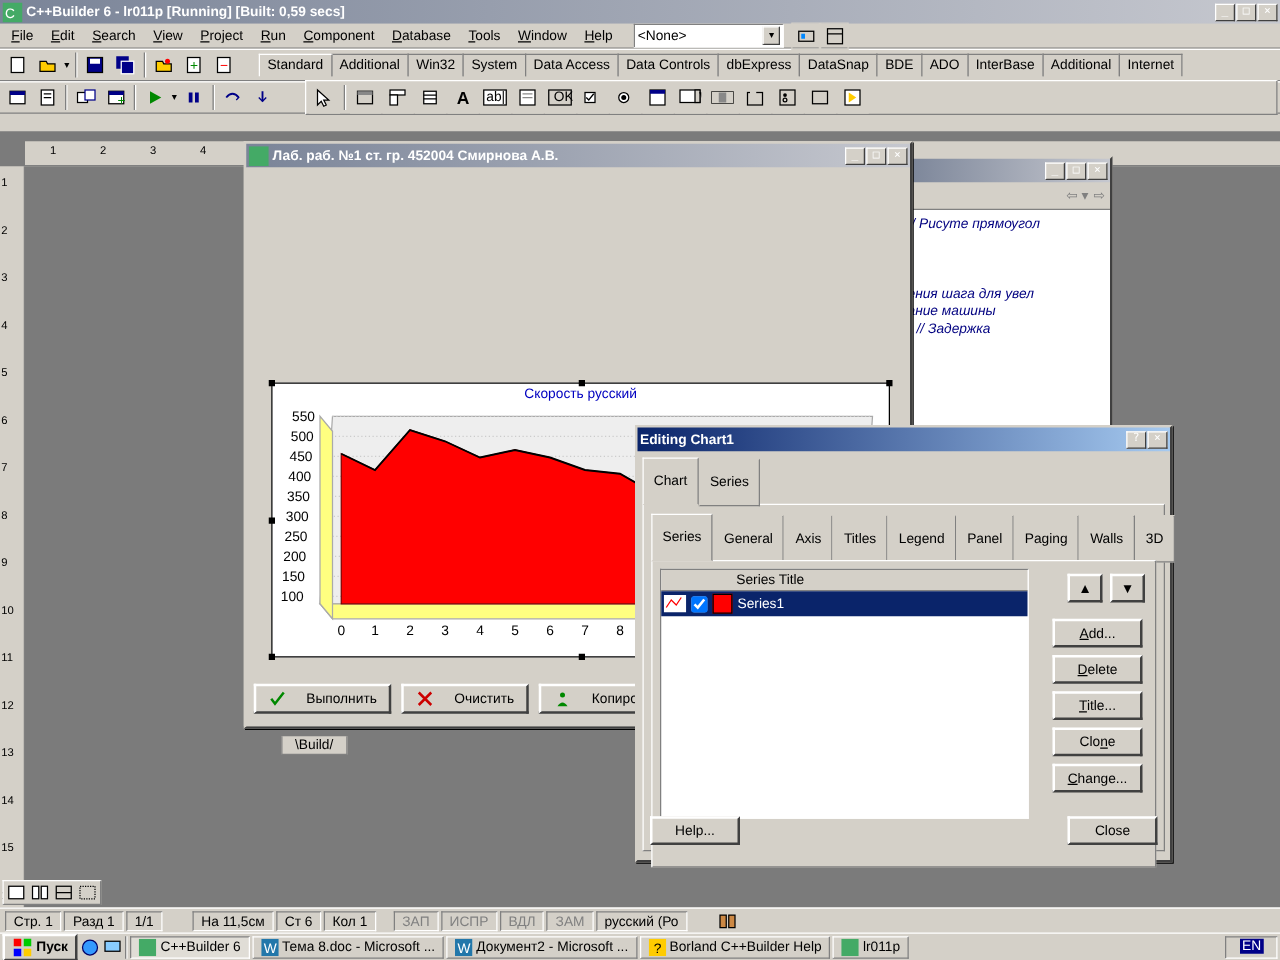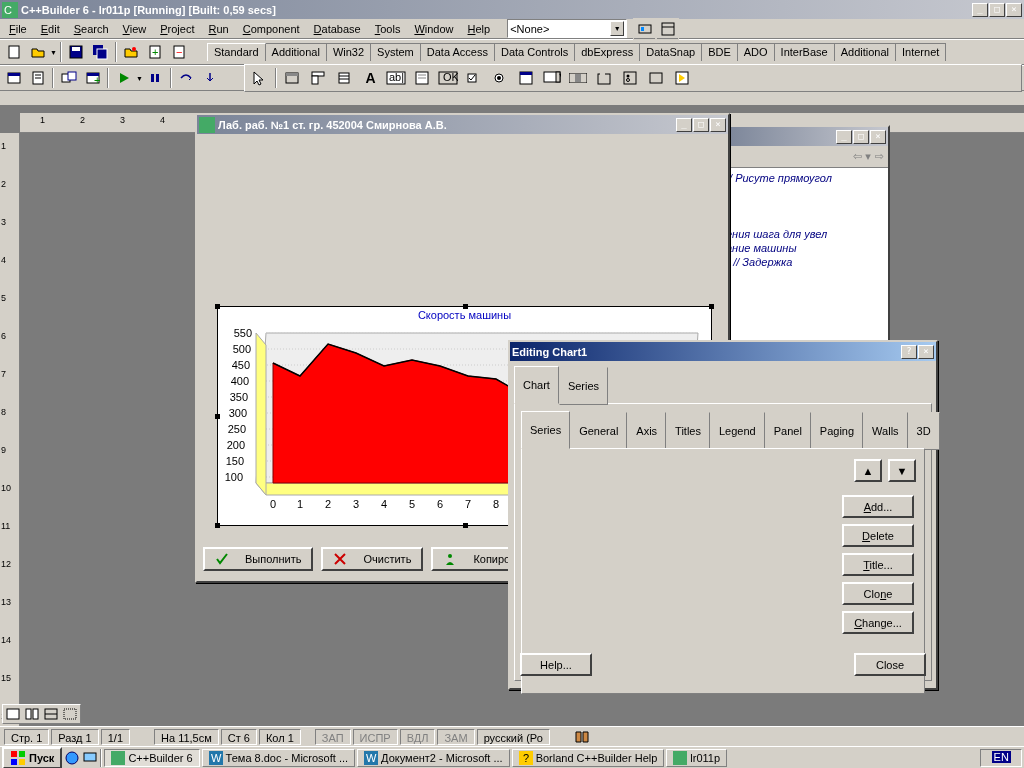--- a/index.html
+++ b/index.html
@@ -420,21 +420,21 @@
 
         <div class="handle" style="left:-3px;top:-3px"></div>
           <div class="handle" style="right:-3px;top:-3px"></div>
         <div class="handle" style="left:-3px;bottom:-3px"></div>
           <div class="handle" style="right:-3px;bottom:-3px"></div>
         <div class="handle" style="left:50%;top:-3px;margin-left:-2px"></div>
           <div class="handle" style="left:50%;bottom:-3px;margin-left:-2px"></div>
         <div class="handle" style="top:50%;left:-3px;margin-top:-2px"></div>
           <div class="handle" style="top:50%;right:-3px;margin-top:-2px"></div>
 
-        <div class="chart-title">Скорость машины</div>
+        <div class="chart-title">Скорость русский</div>
         <svg width="495" height="200" style="position:absolute;left:0;top:16px">
 
           <polygon points="48,10 480,10 470,160 38,160" fill="#eeeeee" stroke="#aaa"></polygon>
 
           <g stroke="#ccc" stroke-dasharray="1,2">
             <line x1="48" y1="10" x2="480" y2="10"></line>
               <line x1="47" y1="26" x2="479" y2="26"></line>
             <line x1="46" y1="42" x2="478" y2="42"></line>
               <line x1="45" y1="58" x2="477" y2="58"></line>
             <line x1="44" y1="74" x2="476" y2="74"></line>
@@ -502,20 +502,23 @@
           <svg width="14" height="14">
               <circle cx="7" cy="4" r="2" fill="#080"></circle>
               <path d="M3 13q4-6 8 0" fill="#080"></path>
             </svg>
           <span>Копировать</span>
         </button>
       </div>
     </div>
   </div>
 
+  <div class="tab-bottom" style="left:225px; top:484px; position:absolute">
+    <span class="tab-bottom-item">\<span>Build</span>/</span>
+  </div>
 
   <div class="dialog" style="left:508px; top:235px; width:430px; height:350px;">
     <div class="titlebar titlebar-active">
       <span class="title">Editing Chart1</span>
       <div class="win-controls">
         <div class="win-btn">?</div>
         <div class="win-btn">×</div>
       </div>
     </div>
     <div class="dialog-body">
@@ -532,20 +535,35 @@
           <div class="tab inactive">Axis</div>
           <div class="tab inactive">Titles</div>
           <div class="tab inactive">Legend</div>
           <div class="tab inactive">Panel</div>
           <div class="tab inactive">Paging</div>
           <div class="tab inactive">Walls</div>
           <div class="tab inactive">3D</div>
         </div>
         <div class="tab-panel" style="height:246px;position:relative">
 
+          <div class="series-list" style="width:295px;height:200px">
+            <div class="series-header">
+              <span style="width:56px"></span>
+              <span>Series Title</span>
+            </div>
+            <div class="series-row">
+              <svg width="18" height="14">
+                  <rect width="18" height="14" fill="#fff"></rect>
+                  <polyline points="2,10 6,4 10,8 14,2" fill="none" stroke="#f00"></polyline>
+                </svg>
+              <input type="checkbox" checked="" style="">
+              <div class="colorswatch"></div>
+              <span>Series1</span>
+            </div>
+          </div>
 
           <div style="position:absolute;right:8px;top:10px;display:flex;gap:6px">
             <button class="dlg-btn" style="width:28px">▲</button>
             <button class="dlg-btn" style="width:28px">▼</button>
           </div>
 
           <div class="dlg-buttons" style="top:46px">
             <button class="dlg-btn"><u>A</u><span>dd...</span></button>
             <button class="dlg-btn"><u>D</u>elete</button>
             <button class="dlg-btn"><u>T</u>itle...</button>

